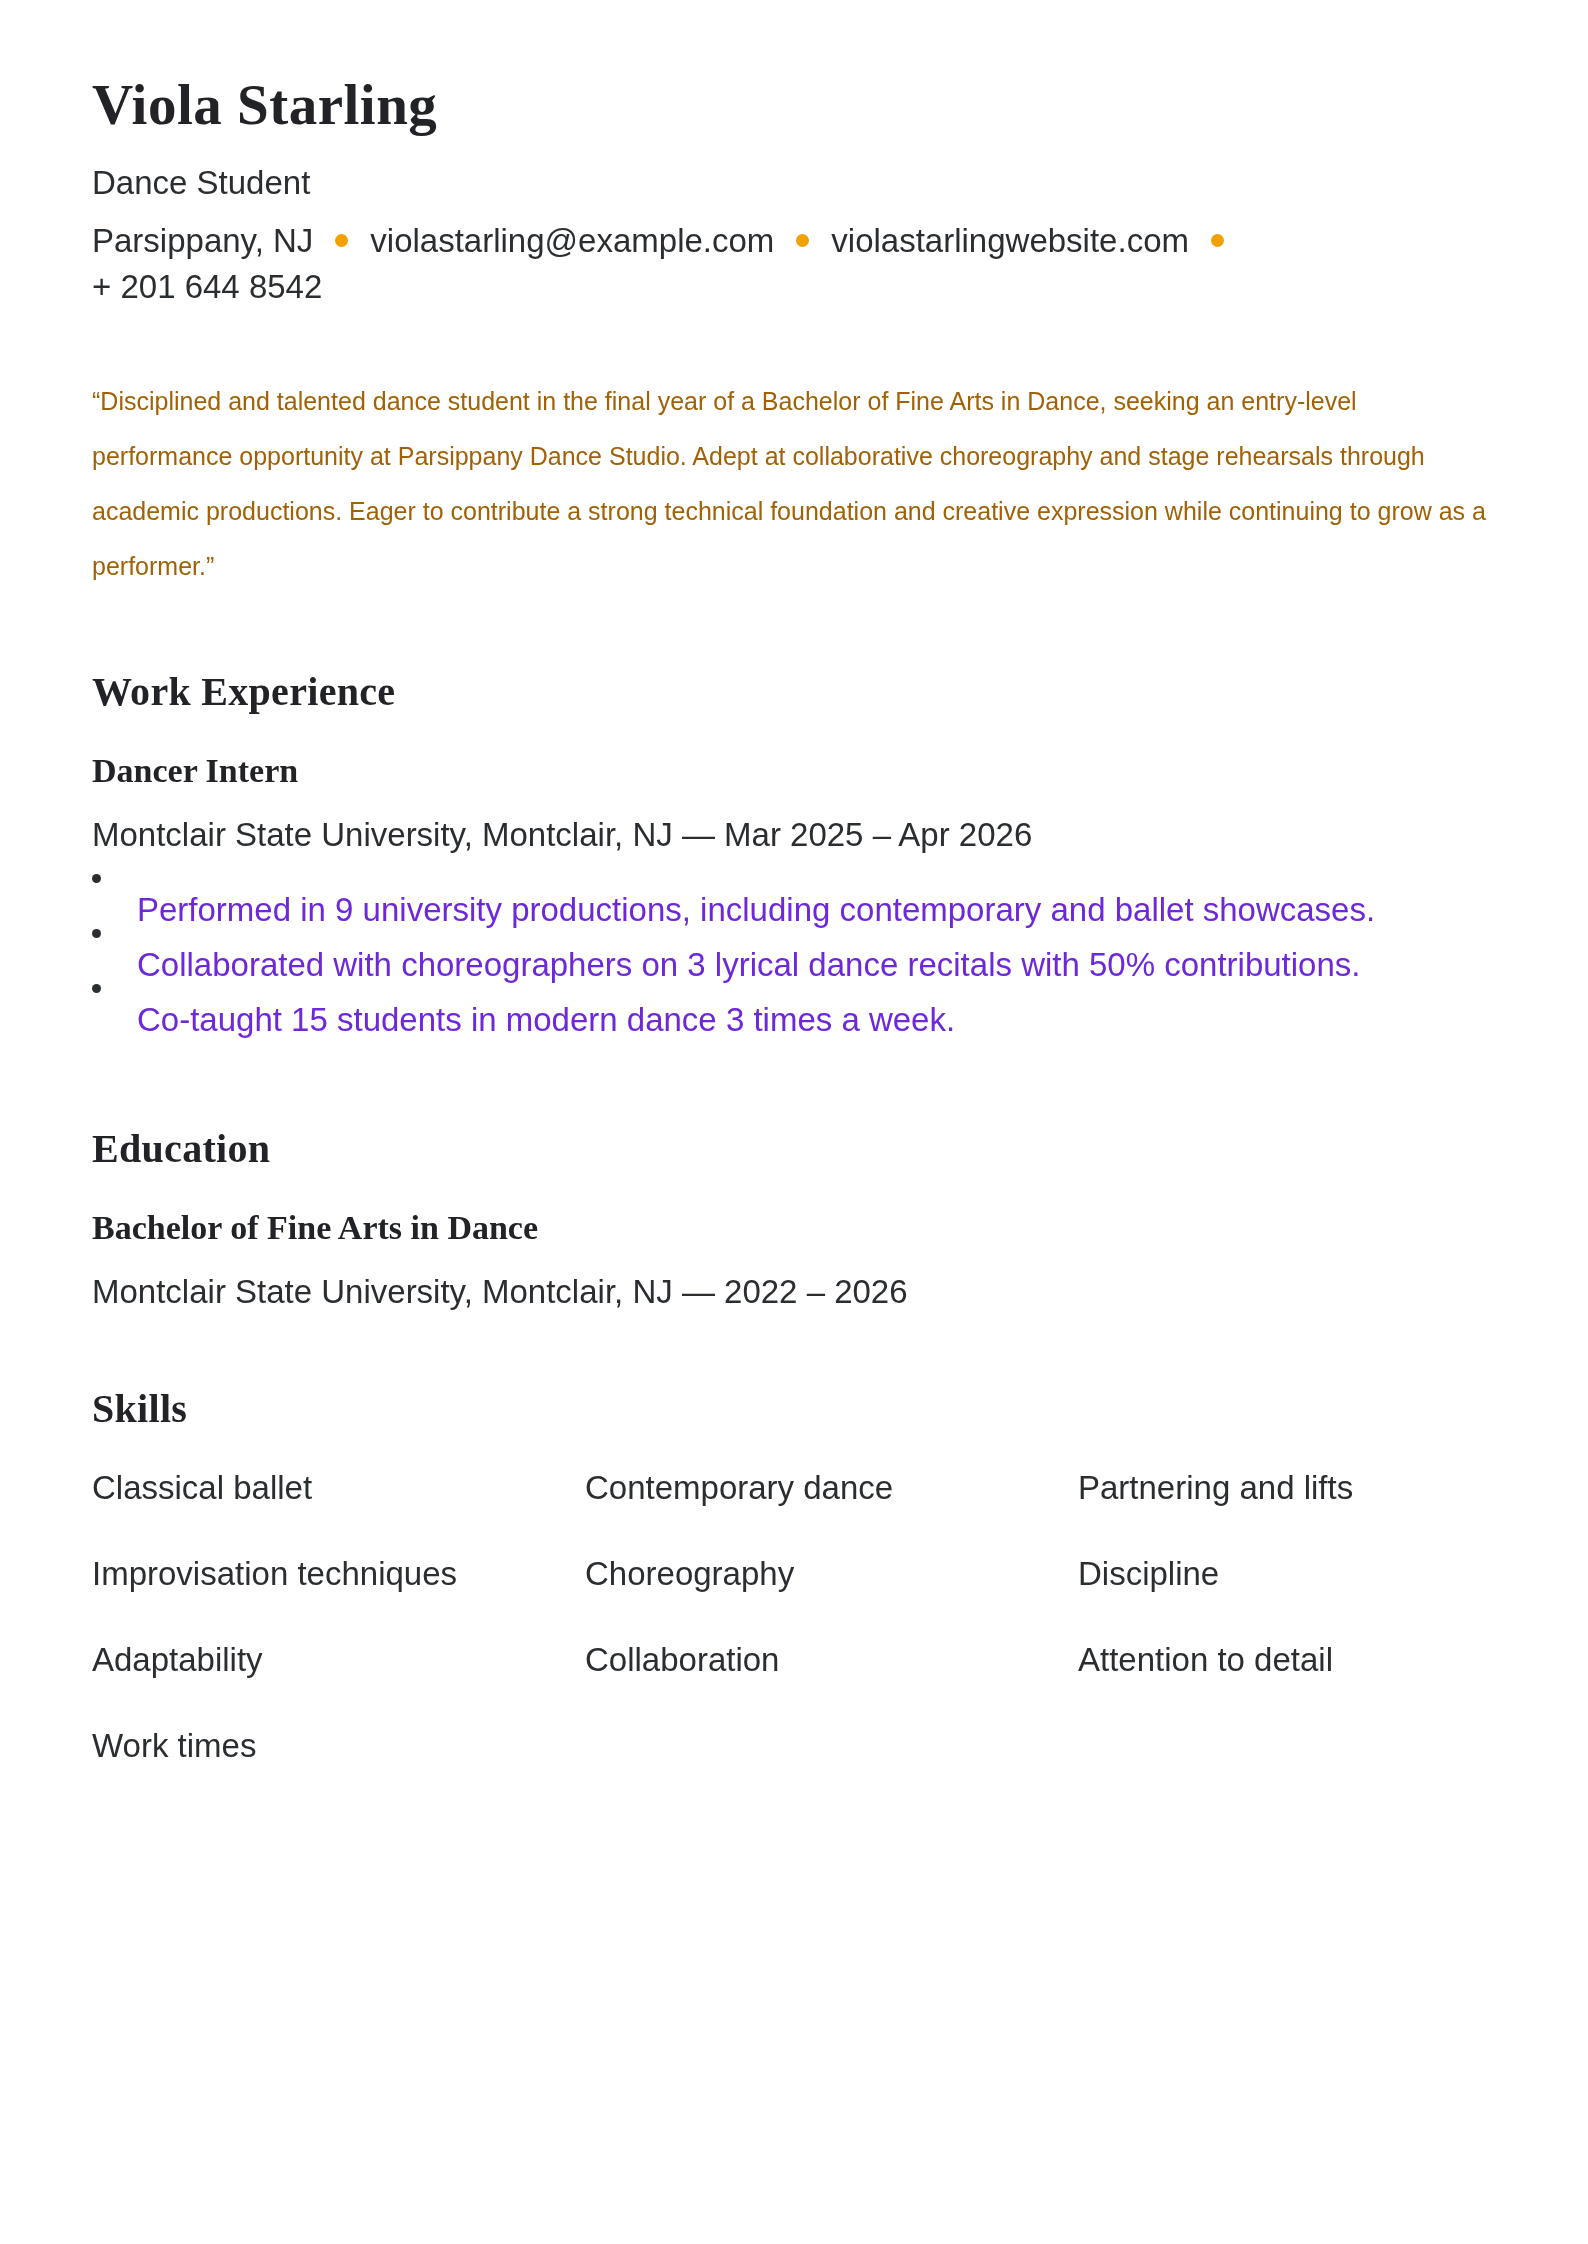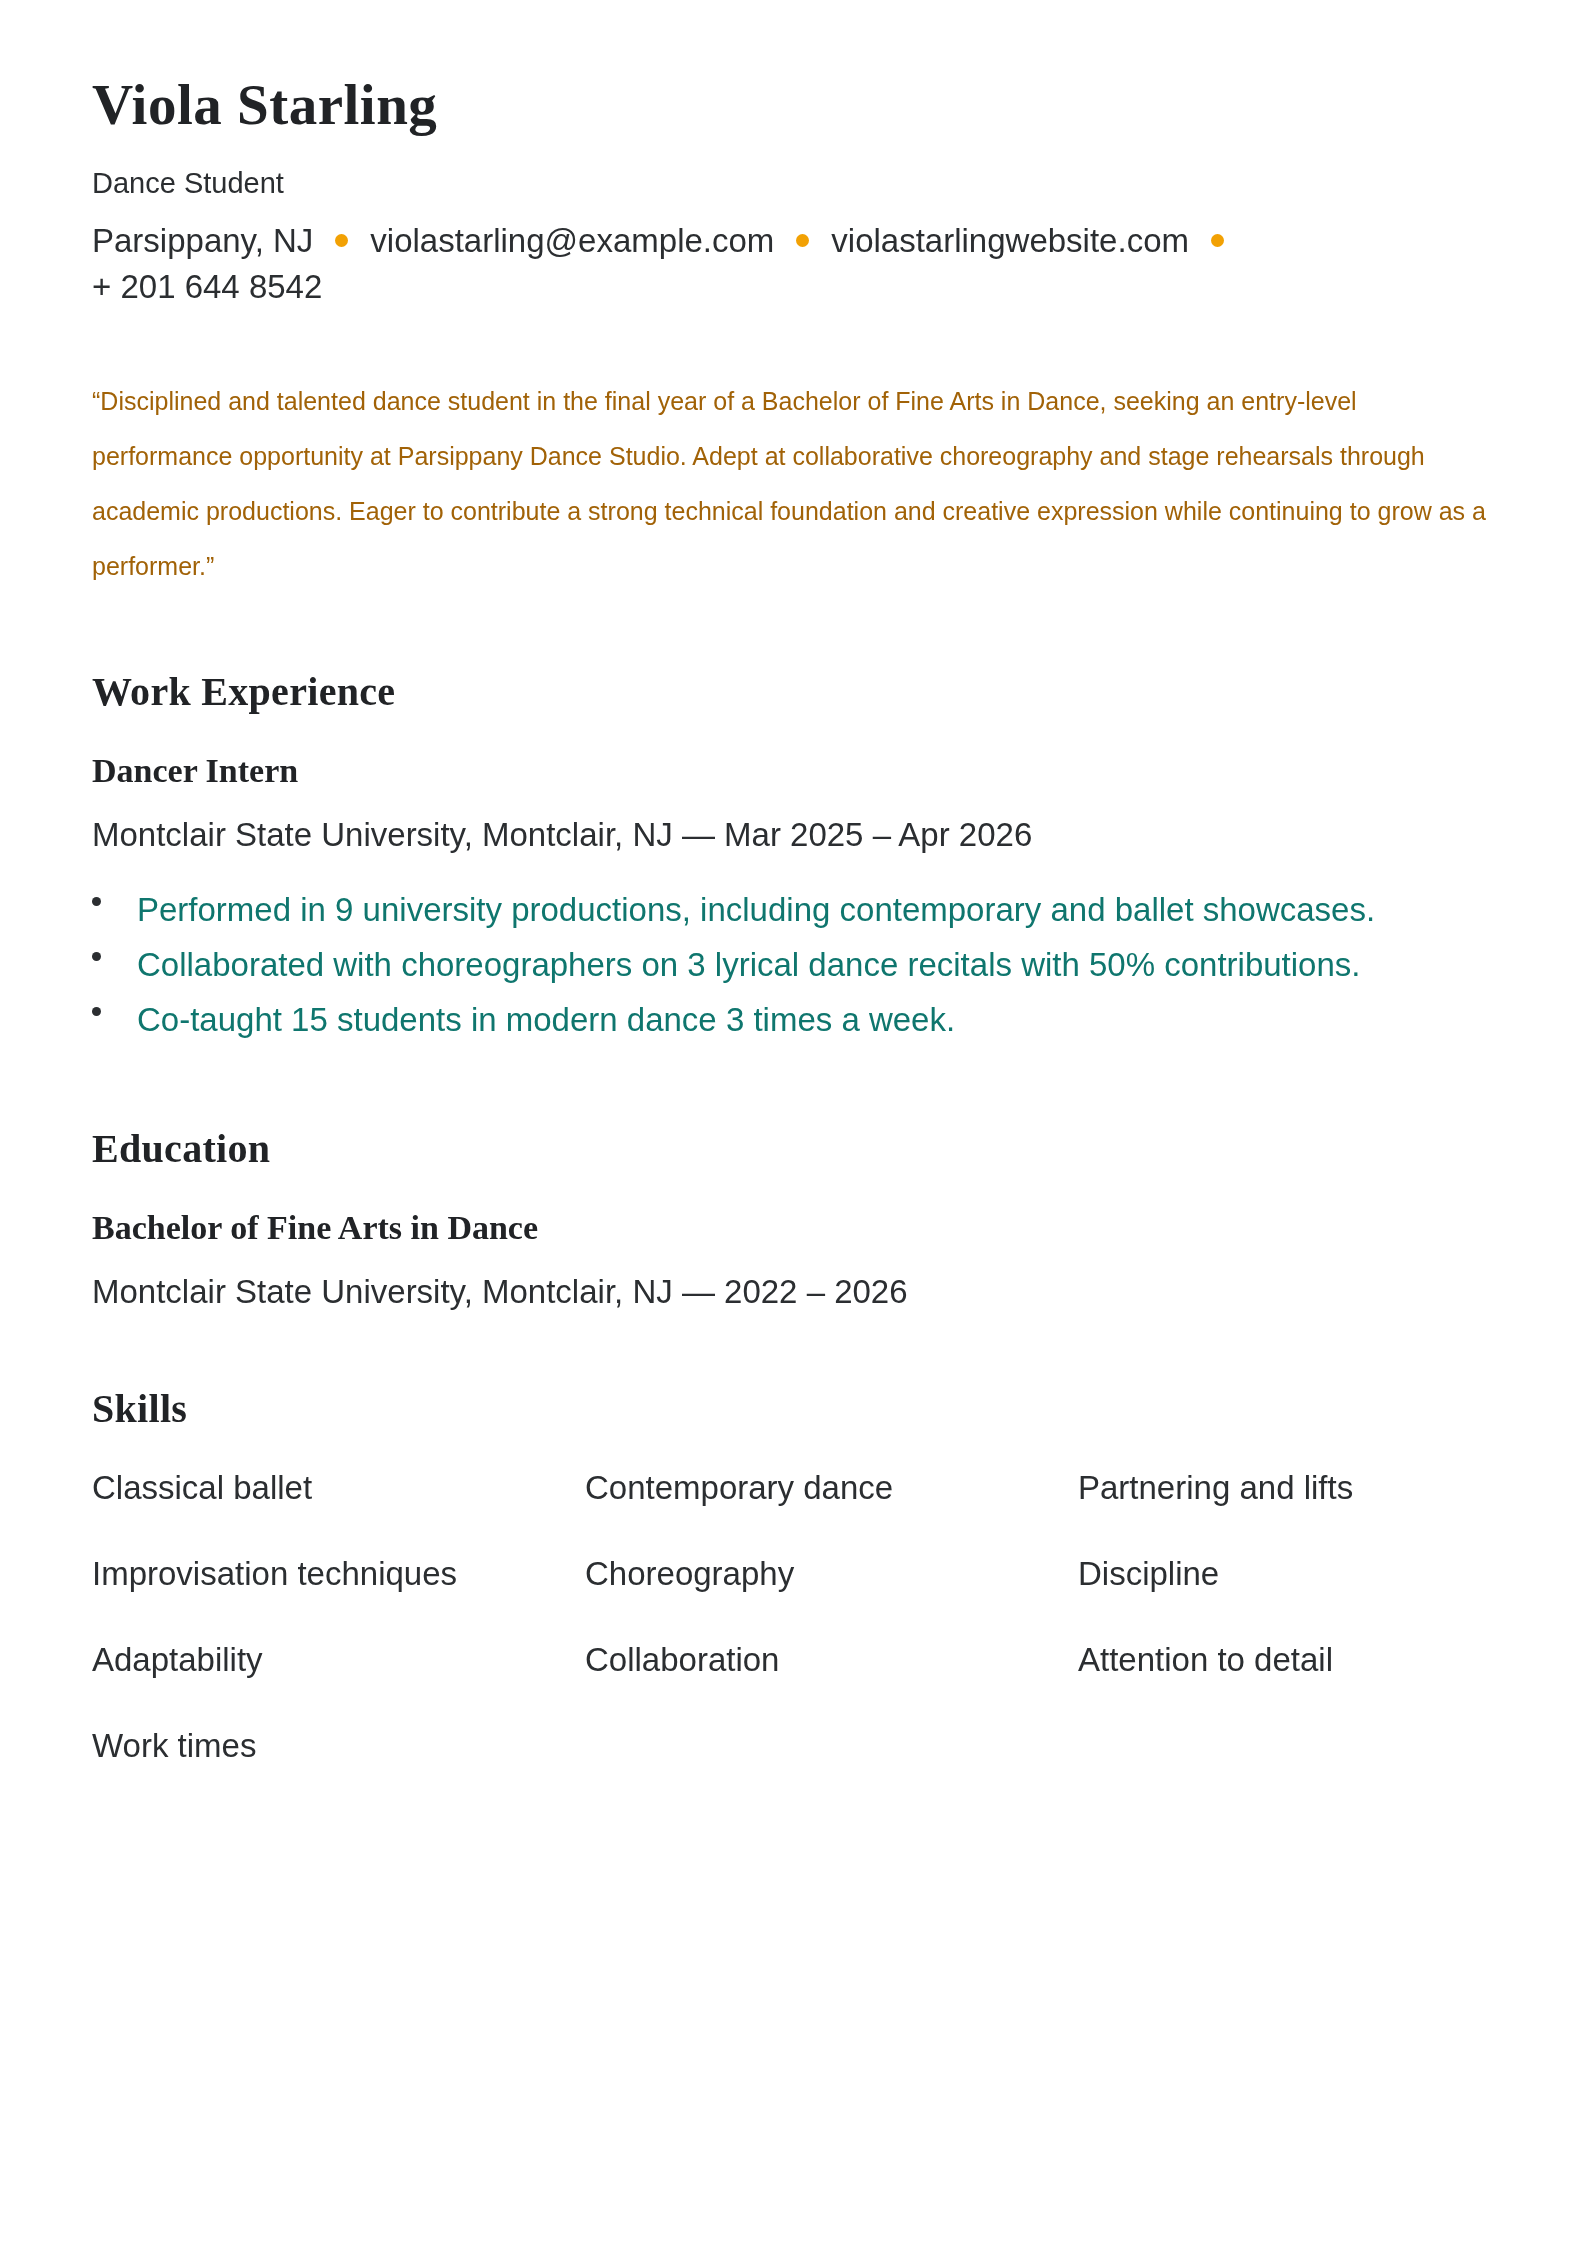--- a/index.html
+++ b/index.html
@@ -23,21 +23,21 @@
     margin: 0;
     font-family: "Liberation Serif", serif;
     font-weight: 700;
     font-size: 57px;
     line-height: 66px;
     color: #212326;
     letter-spacing: 0.5px;
   }
   .job-title {
     margin-top: 24px;
-    font-size: 29px;
+    font-size: 33px;
     line-height: 42px;
     color: #2b2e31;
   }
   .contact {
     margin-top: 14px;
     font-size: 33px;
     line-height: 46px;
     color: #2b2e31;
     max-width: 1340px;
   }
@@ -85,24 +85,24 @@
     margin-top: 22px;
     font-size: 33px;
     line-height: 42px;
     color: #2b2e31;
   }
   .bullet-list {
     margin-top: 26px;
   }
   .bullet-row {
     display: flex;
-    align-items: center;
+    align-items: flex-start;
     font-size: 33px;
     line-height: 55px;
-    color: #0f766e;
+    color: #6d28d9;
   }
   .bullet-marker {
     flex: 0 0 auto;
     width: 9px;
     height: 9px;
     border-radius: 50%;
     background: #2b2e31;
     margin-right: 36px;
     position: relative;
     top: -8px;

